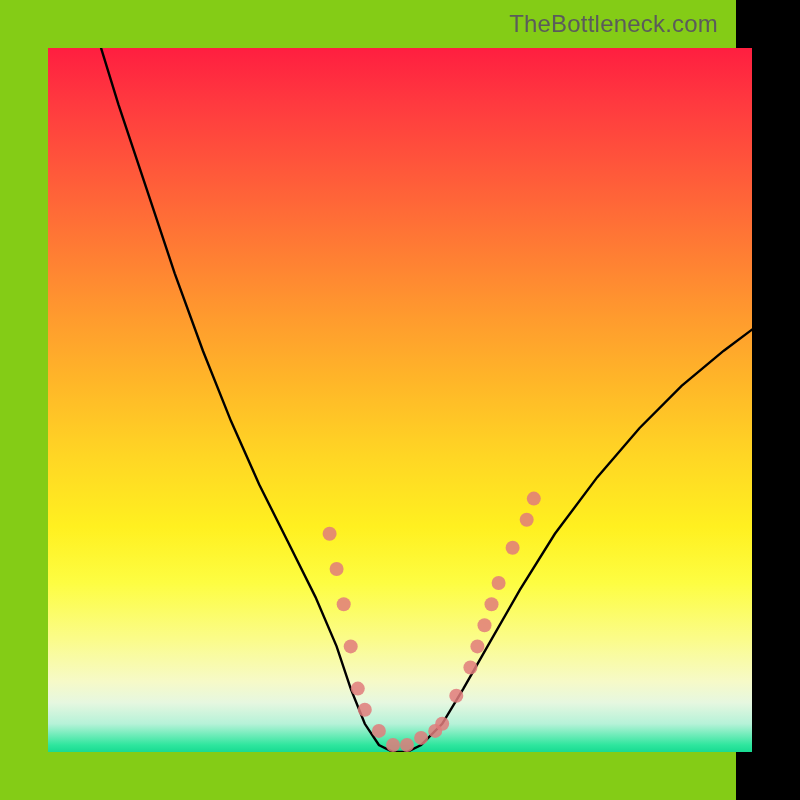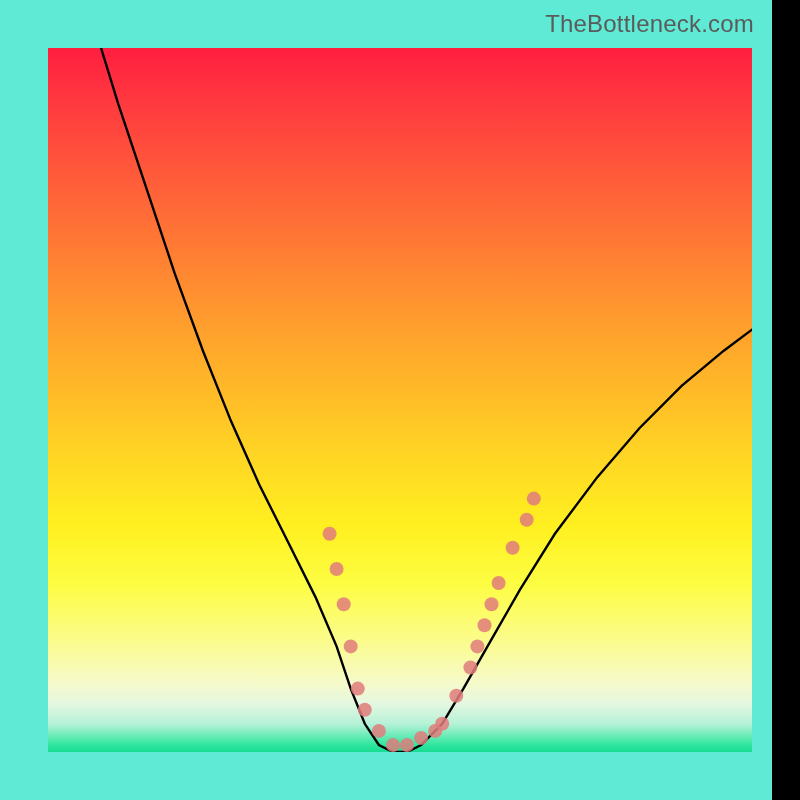--- a/index.html
+++ b/index.html
@@ -8,22 +8,21 @@
     width: 800px;
     height: 800px;
     background: #000;
     font-family: Arial, Helvetica, sans-serif;
     overflow: hidden;
   }
   .stage {
     position: relative;
     width: 736px;
     height: 800px;
-    background: #5eead4;
-    padding-left: 36px;
+    background: #84cc16;
   }
   .plot-area {
     position: absolute;
     left: 48px;
     top: 48px;
     width: 704px;
     height: 704px;
     background: linear-gradient(to bottom,
       #ff1e40 0%,
       #ff3a3f 8%,

